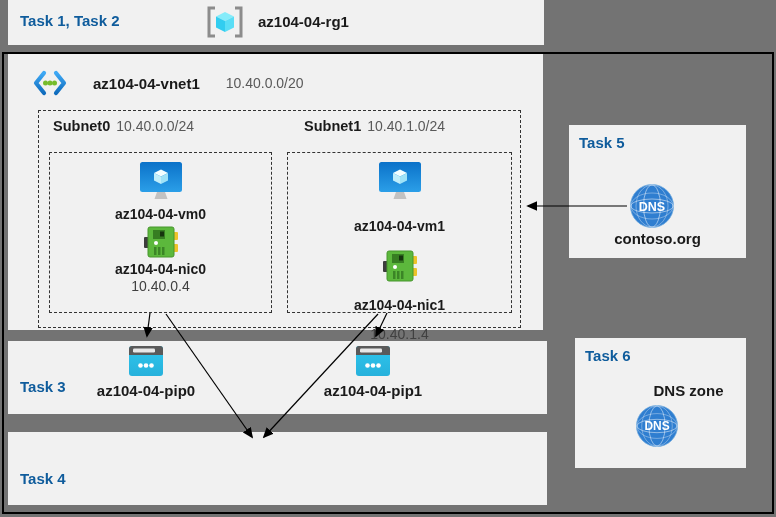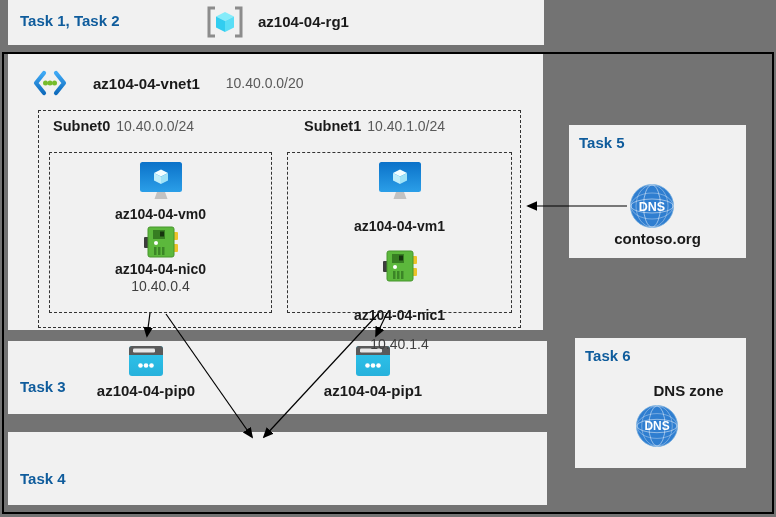--- a/index.html
+++ b/index.html
@@ -136,21 +136,21 @@
           <rect x="28" y="19" width="6" height="8" rx="1" fill="#edc32a"></rect>
           <rect x="4" y="2" width="26" height="30" rx="2" fill="#5cb83c" stroke="#46962c"></rect>
           <rect x="9" y="5" width="12" height="9" fill="#377e22"></rect>
           <rect x="16" y="6.5" width="4" height="5" fill="#16340e"></rect>
           <circle cx="12" cy="18" r="2" fill="#ffffff"></circle>
           <rect x="10" y="22" width="2.5" height="8" fill="#3b8526"></rect>
           <rect x="14" y="22" width="2.5" height="8" fill="#3b8526"></rect>
           <rect x="18" y="22" width="2.5" height="8" fill="#3b8526"></rect>
         </svg>
       </span>
-      <div class="nic-label" style="margin-top:12px;">az104-04-nic1</div>
+      <div class="nic-label" style="margin-top:2px;">az104-04-nic1</div>
       <div class="ip" style="margin-top:1px;">10.40.1.4</div>
     </div>
   </div>
 
   <div class="panel" style="left:8px;top:341px;width:539px;height:73px;">
     <div class="task-label band-label" style="top:9px;">Task 3</div>
     <div class="pip-group" style="left:68px;top:5px;">
       <span style="line-height:0;">
         <svg width="34" height="30" viewBox="0 0 34 30">
           <defs>

